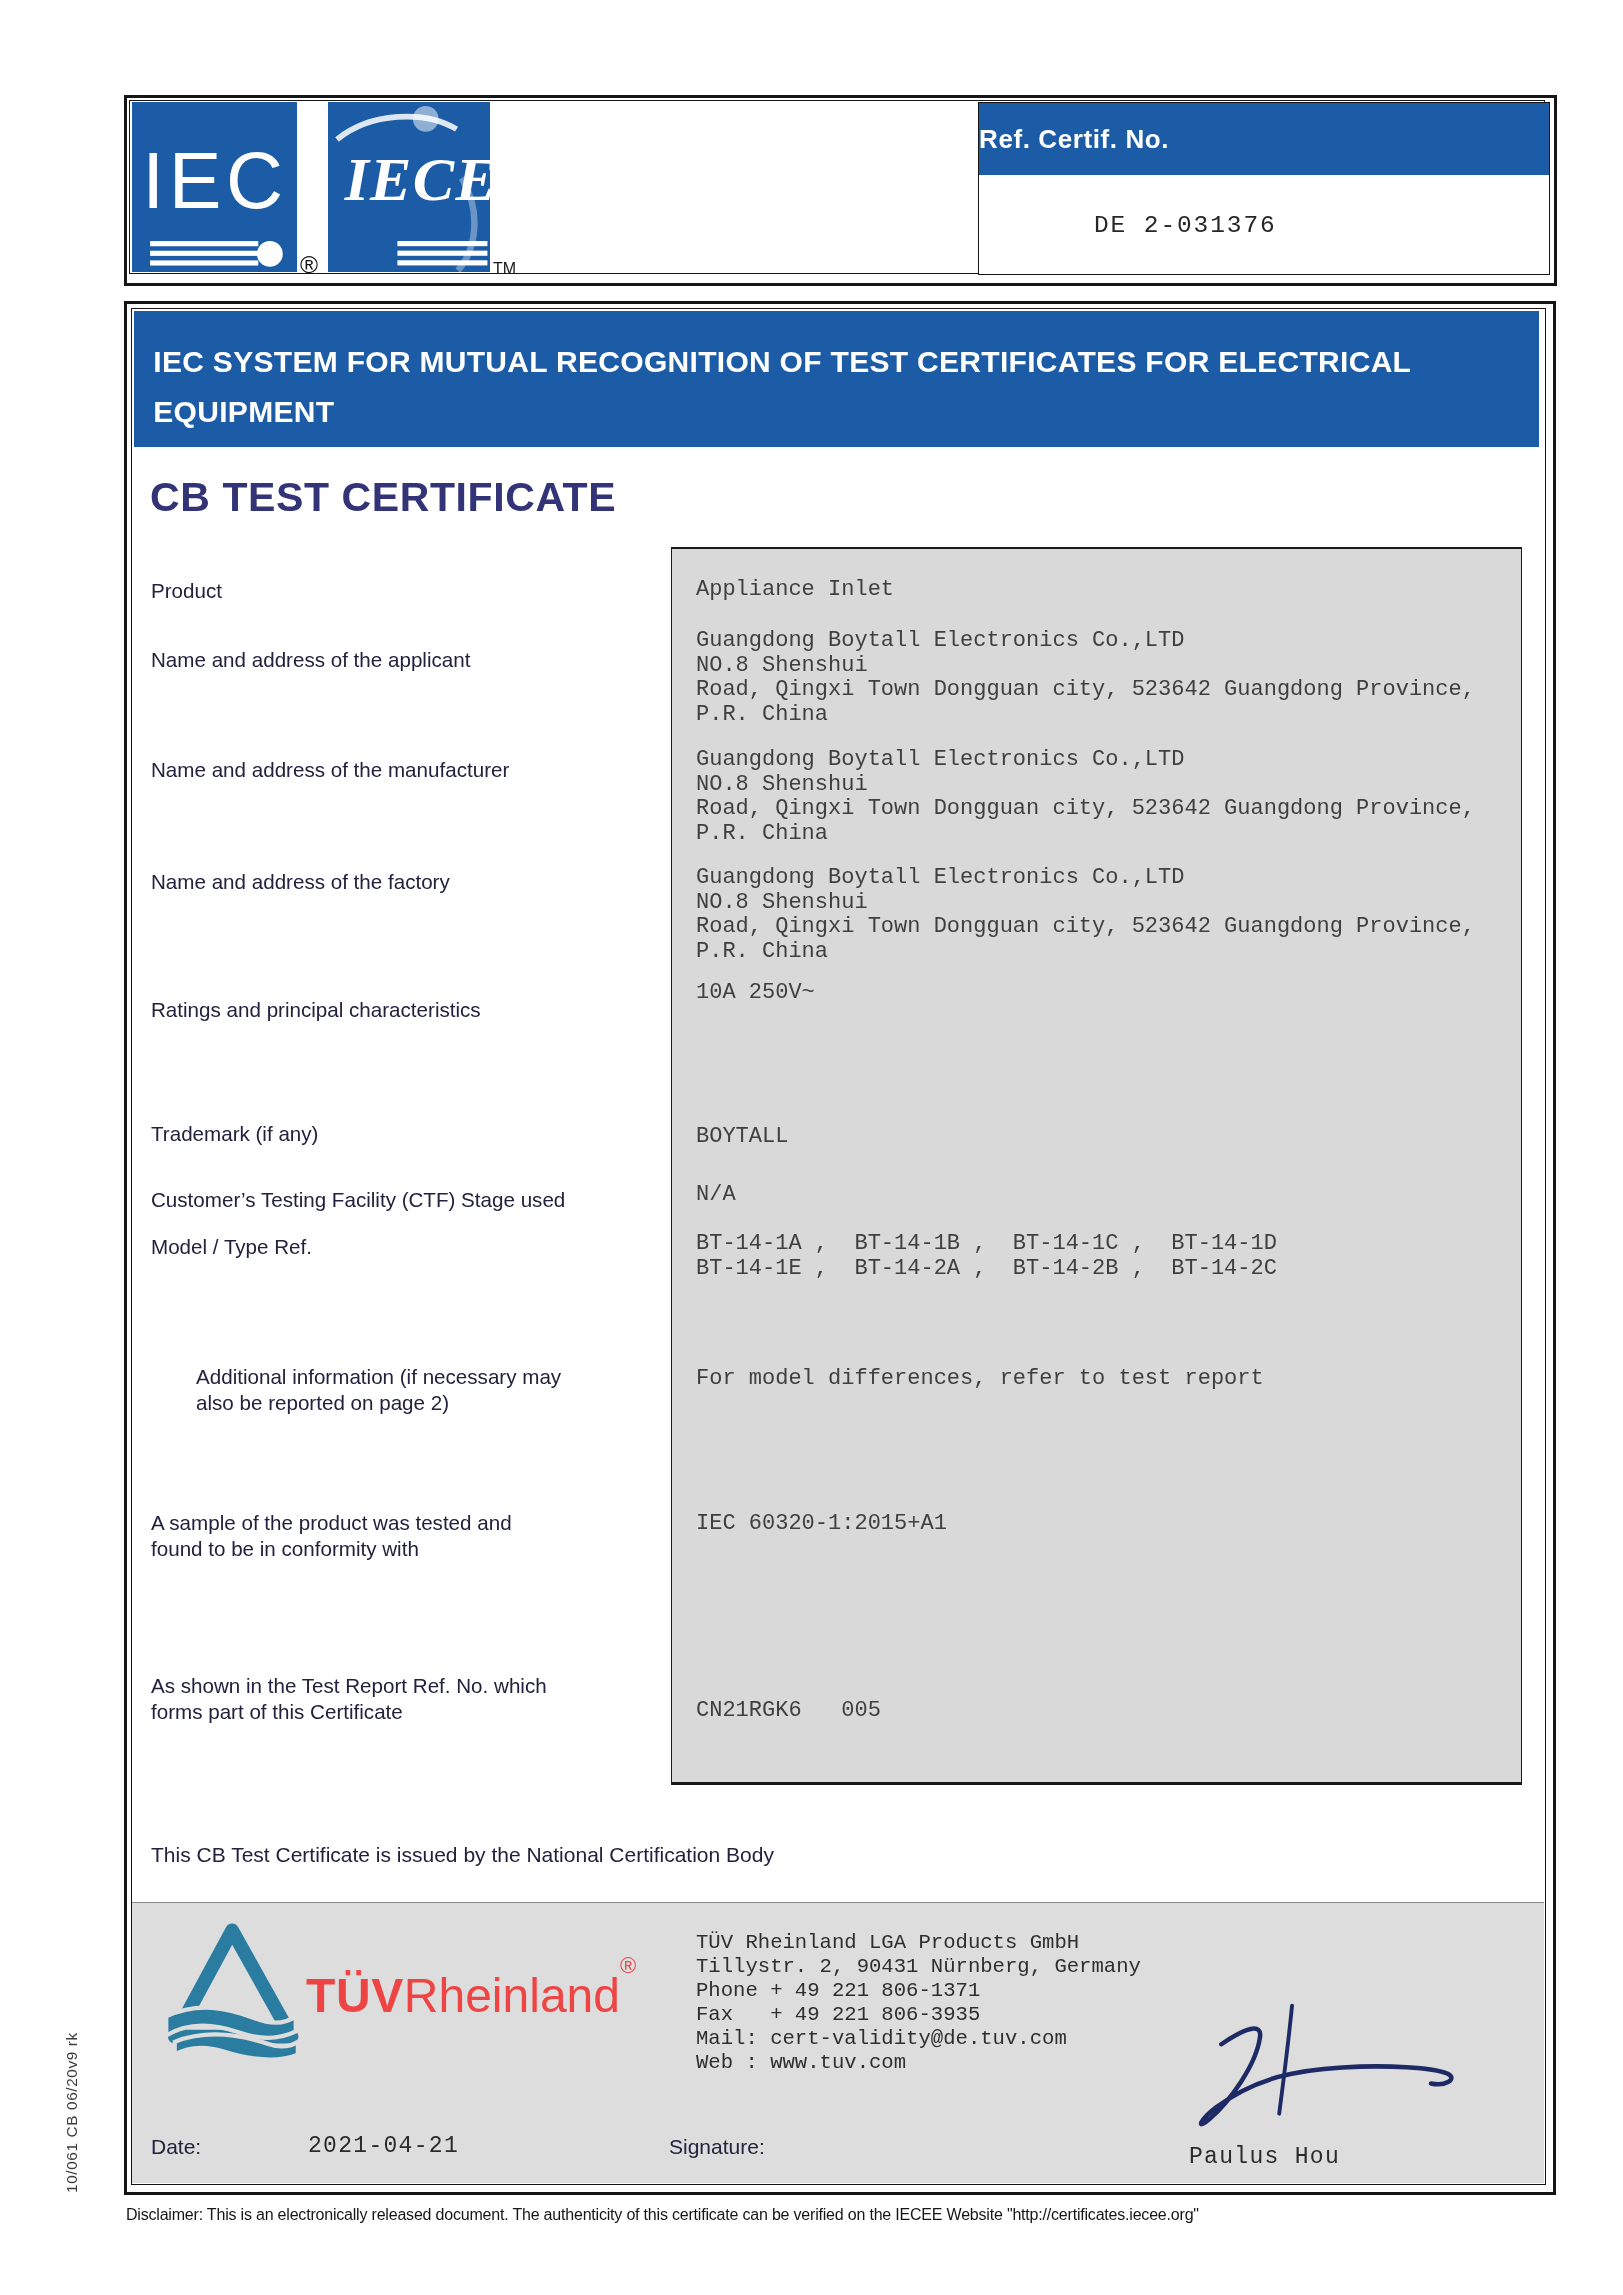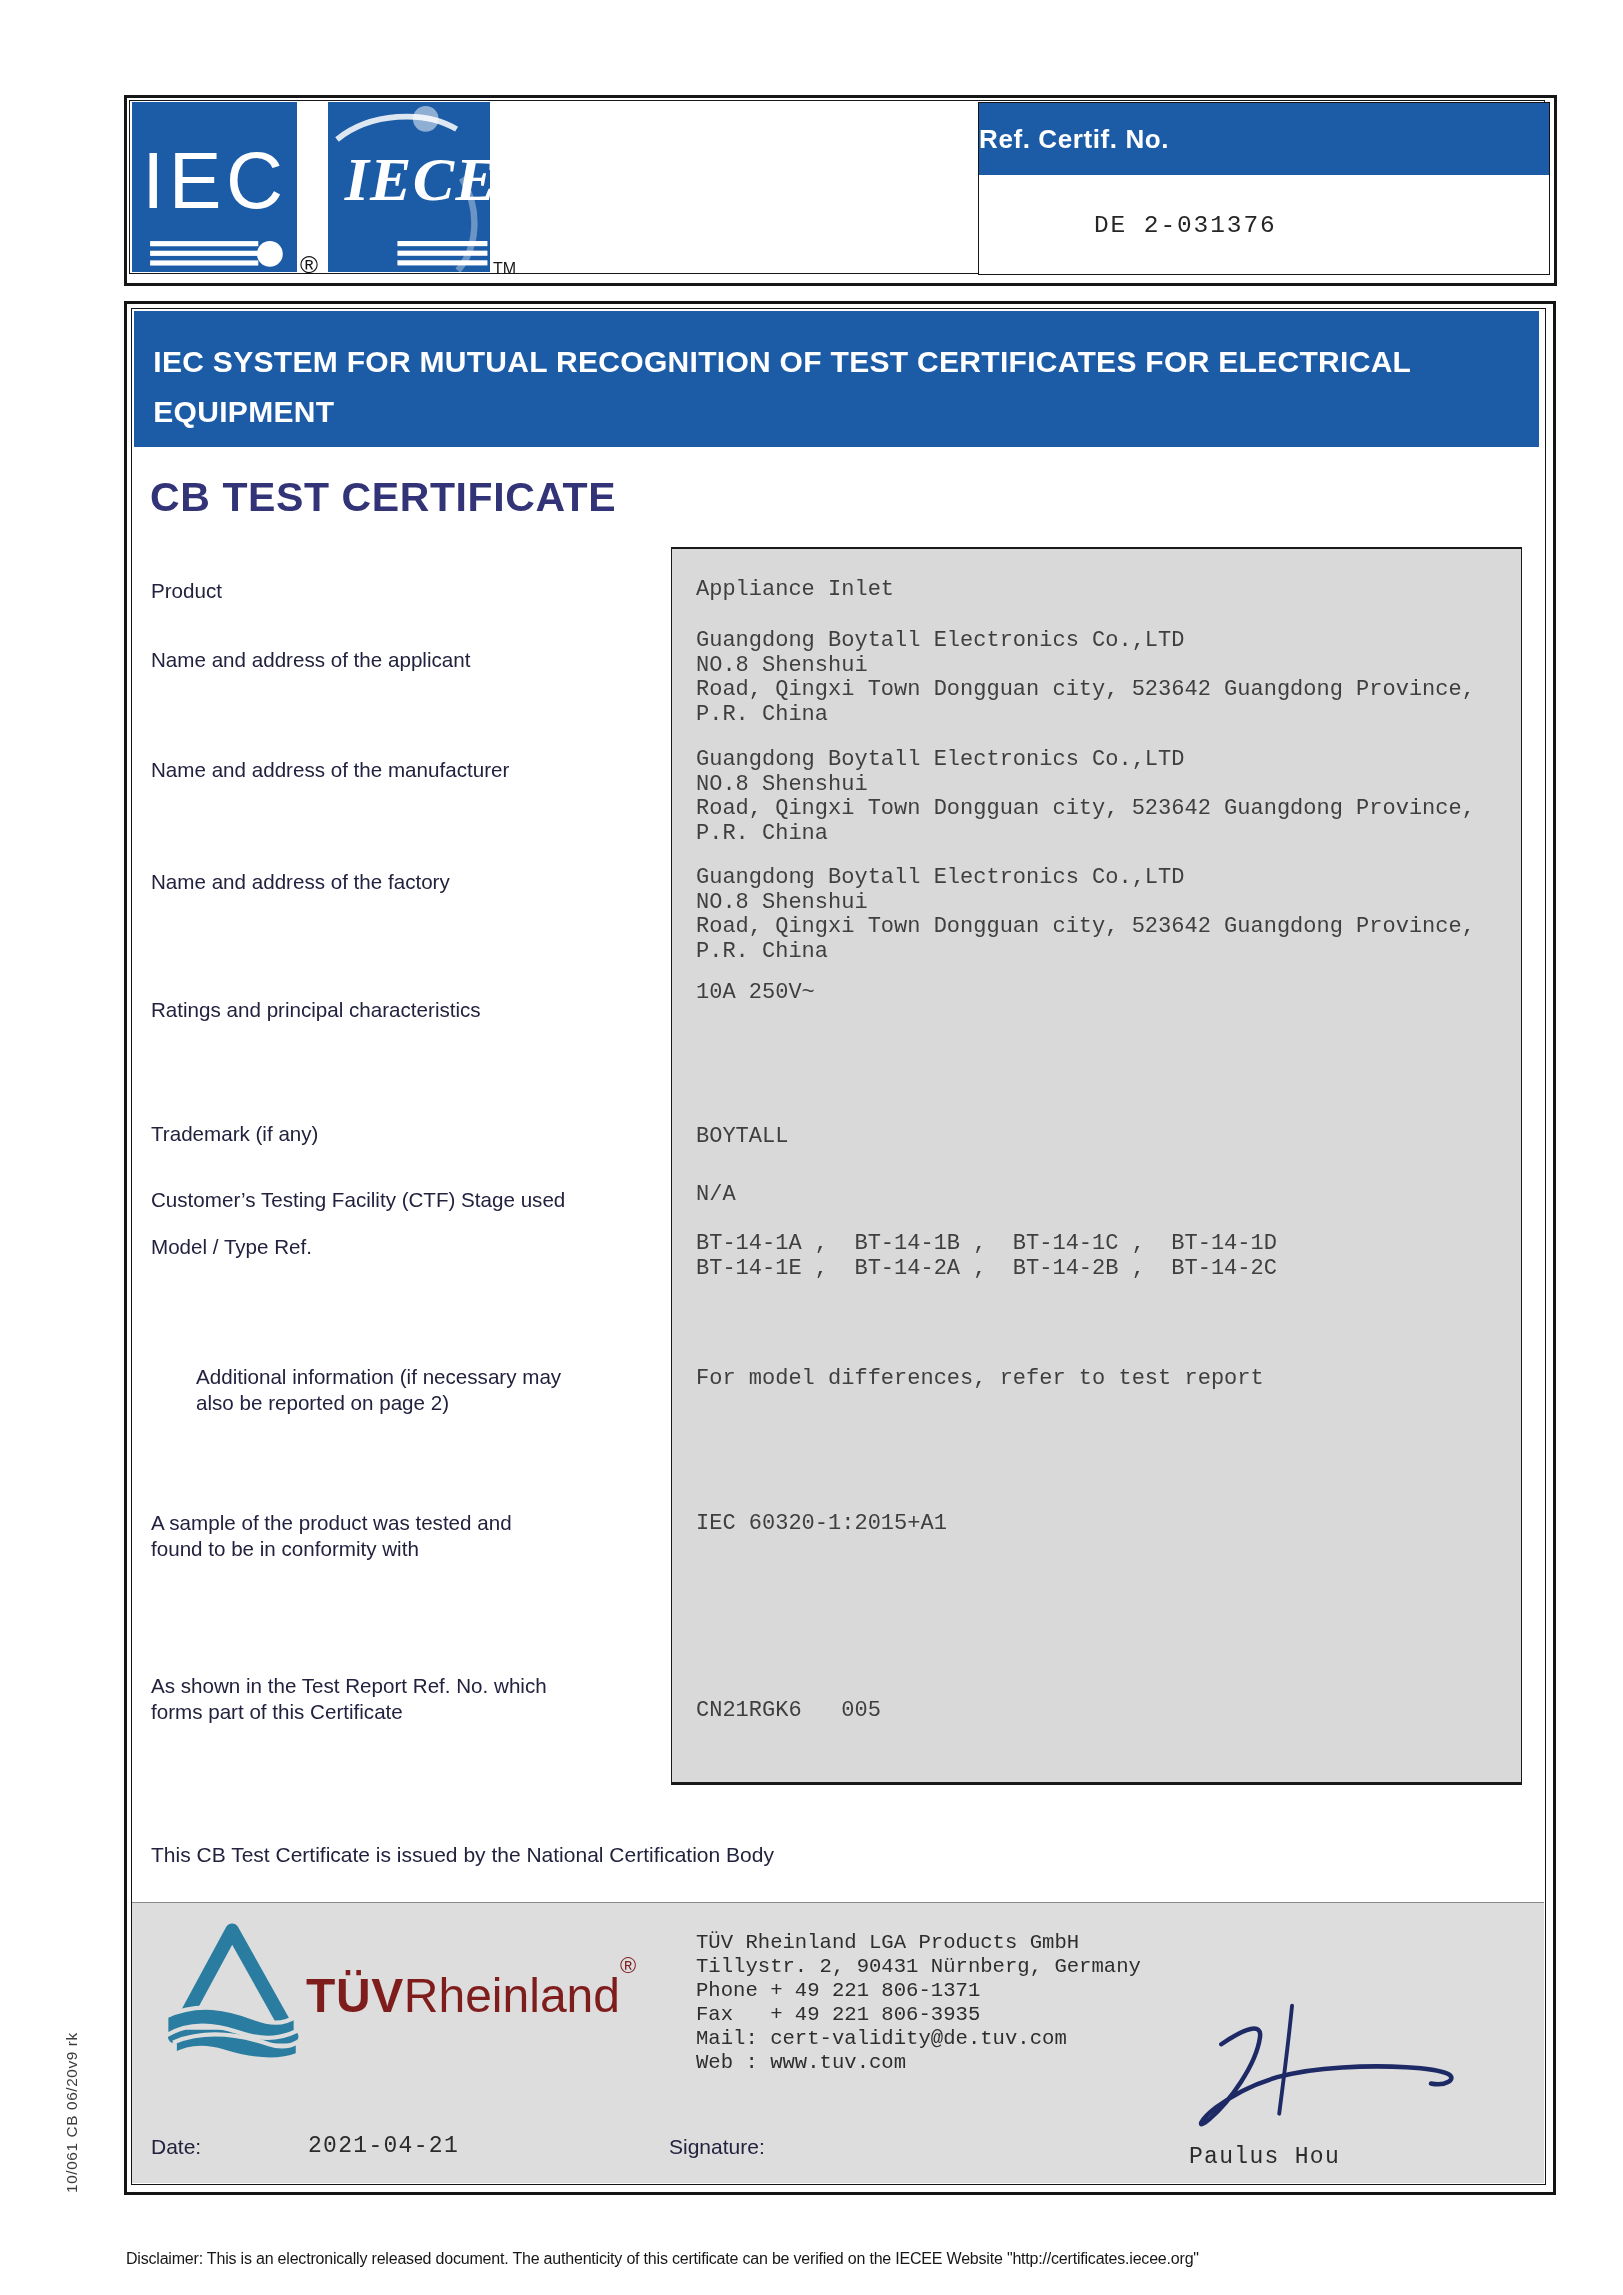--- a/index.html
+++ b/index.html
@@ -35,21 +35,21 @@
 
   
   .doc-title{color:#333377;font-weight:bold;font-size:41px;letter-spacing:0.6px;}
   .flabel{color:#22223f;font-size:20.6px;line-height:26px;white-space:pre-line;}
   .fval{color:#3f3f3f;font-size:22px;line-height:24.5px;white-space:pre;}
   .gray-box{background:#d9d9d9;border-top:2.6px solid #1a1a1a;border-left:1.9px solid #1a1a1a;
             border-right:1.3px solid #1a1a1a;border-bottom:3.2px solid #1a1a1a;box-sizing:border-box;}
 
   
   .footer{background:#dddddd;border-top:1.3px solid #8a8a8a;box-sizing:border-box;}
-  .brand{font-size:48px;color:#7f1d1d;white-space:nowrap;text-align:center;}
+  .brand{font-size:48px;color:#ef4444;white-space:nowrap;text-align:center;}
   .brand b{font-weight:bold;letter-spacing:0.6px;}
   .brand sup{font-size:22px;vertical-align:39px;}
   .addr{font-size:20.6px;line-height:24px;color:#2e2e2e;white-space:pre;}
   .signoff-label{color:#22223f;font-size:21px;}
   .signoff-val{font-size:23px;color:#2b2b2b;letter-spacing:1.3px;}
 
   .disclaimer{font-size:16px;color:#161616;letter-spacing:-0.2px;white-space:nowrap;}
   .side-note{font-size:15.4px;color:#3c3c3c;letter-spacing:0.6px;transform:rotate(-90deg);
              transform-origin:0 0;white-space:nowrap;}
 </style>
@@ -161,18 +161,18 @@
   <svg class="abs" style="left:1184px;top:2003px;" width="283" height="132" viewBox="0 0 440 205">
     <path d="M168,4 C163,54 154,126 148,172" fill="none" stroke="#1e2a66" stroke-width="6" stroke-linecap="round"></path>
     <path d="M58,64 C96,38 122,30 118,54 C112,96 72,152 40,180 C18,199 24,182 50,162 C112,116 176,104 246,100 C316,96 388,100 410,110 C426,118 406,130 384,125" fill="none" stroke="#1e2a66" stroke-width="7" stroke-linecap="round"></path>
   </svg>
 
   <div class="abs signoff-label" style="left:151px;top:2135px;">Date:</div>
   <div class="abs signoff-val mono" style="left:308px;top:2133px;">2021-04-21</div>
   <div class="abs signoff-label" style="left:669px;top:2135px;">Signature:</div>
   <div class="abs signoff-val mono" style="left:1189px;top:2144px;">Paulus Hou</div>
 
-  <div class="abs disclaimer" style="left:126px;top:2206px;margin-top:44px;">Disclaimer:  This is an electronically released document. The authenticity of this certificate can be verified on the IECEE Website "http://certificates.iecee.org"</div>
+  <div class="abs disclaimer" style="left:126px;top:2206px;">Disclaimer:  This is an electronically released document. The authenticity of this certificate can be verified on the IECEE Website "http://certificates.iecee.org"</div>
 
   <div class="abs side-note" style="left:63px;top:2193px;">10/061 CB 06/20v9 rk</div>
 
 </div>
 
 
 </body></html>

